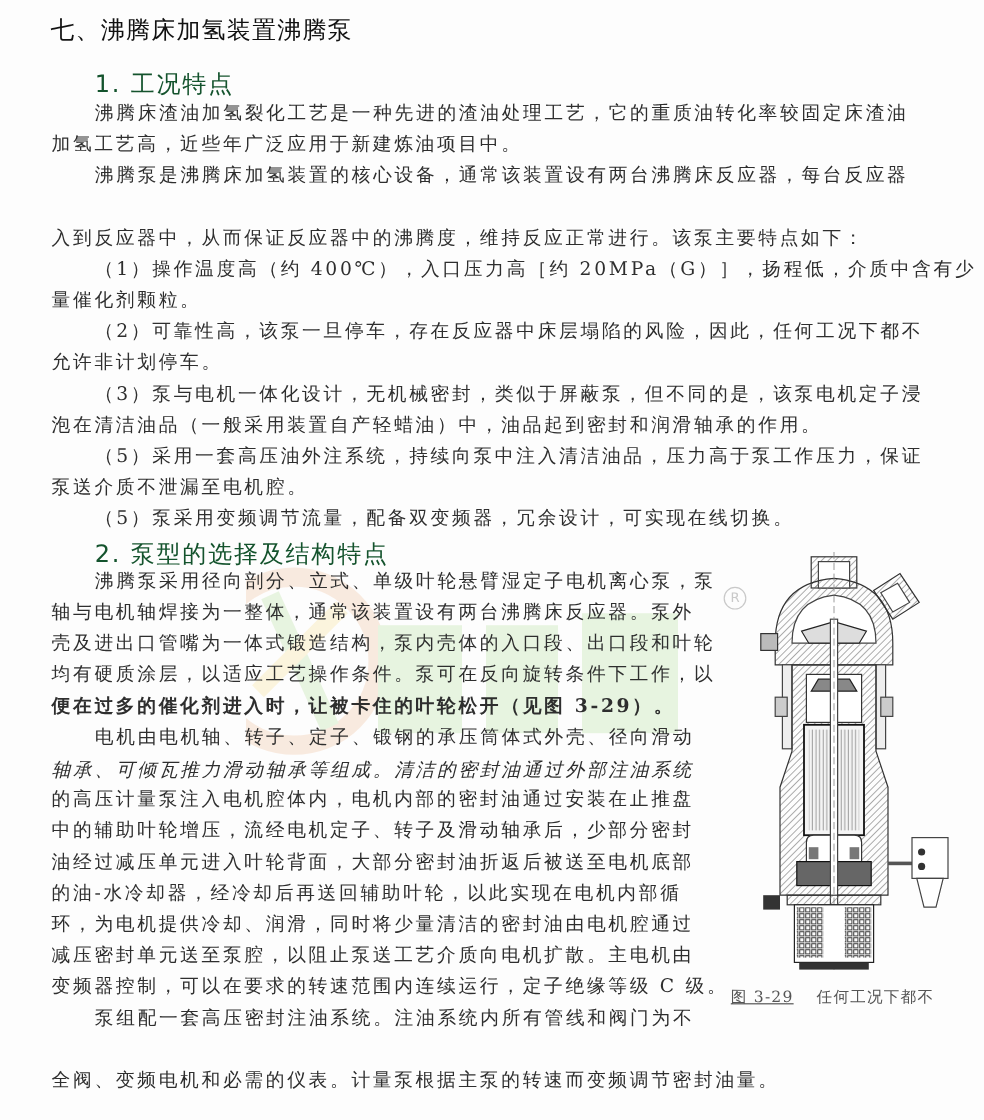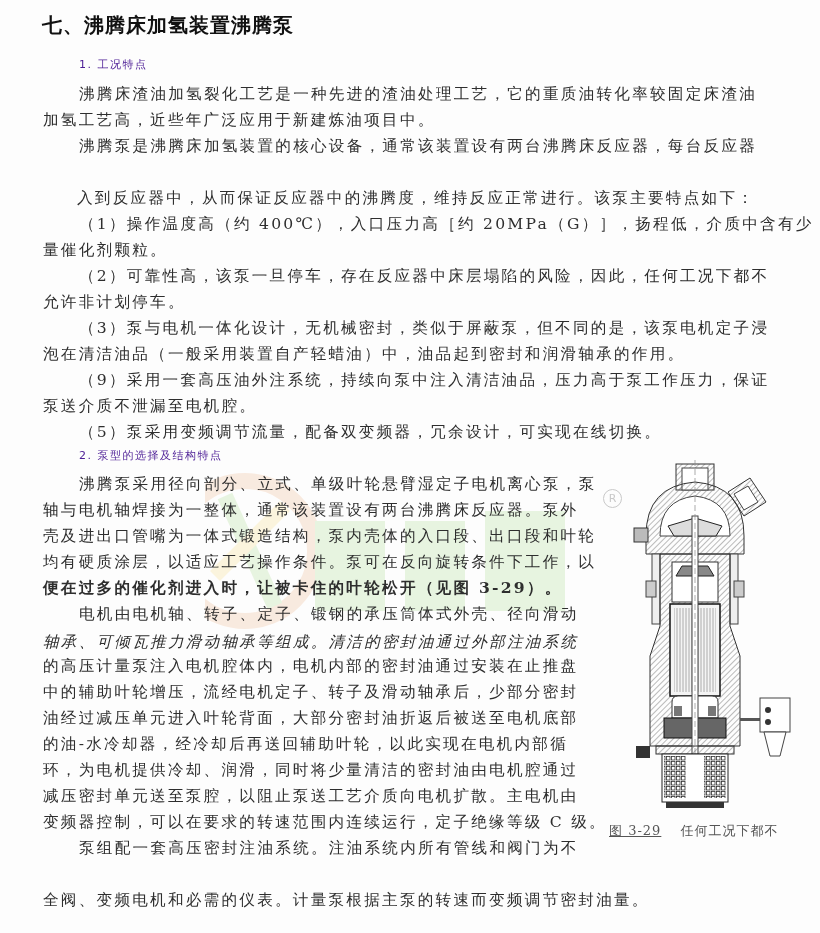--- a/index.html
+++ b/index.html
@@ -3,26 +3,26 @@
 <meta charset="utf-8">
 <style>
   html, body { margin: 0; padding: 0; }
   body {
     width: 820px; height: 933px; background: #fdfdfd; position: relative; overflow: hidden;
     font-family: "DejaVu Serif", "Liberation Serif", serif; color: #2b2b2b;
   }
   .page { position: absolute; left: 0; top: 0; width: 820px; height: 933px; }
   .h1 {
     position: absolute; left: 42px; top: 12px;
-    font-family: "DejaVu Sans", "Liberation Sans", sans-serif; font-weight: bold;
+    font-family: "DejaVu Sans", "Liberation Sans", sans-serif; font-weight: normal;
     font-size: 20px; letter-spacing: 1px; color: #111;
   }
   .h2 {
     position: absolute; font-family: "DejaVu Sans", "Liberation Sans", sans-serif;
-    font-size: 11px; letter-spacing: 1.5px; color: #4c1d95;
+    font-size: 20px; letter-spacing: 1.5px; color: #14532d;
   }
   .line {
     position: absolute; left: 43px; font-size: 15.6px; white-space: nowrap;
     letter-spacing: 2.25px; line-height: 20px; color: #2e2e2e;
   }
   .line.ind { left: 79px; }
   .figure {
     position: absolute; left: 616px; top: 456px; width: 176px; height: 356px;
   }
   .caption {
@@ -45,28 +45,28 @@
 
 <div class="page">
 
   <div class="h1">七、沸腾床加氢装置沸腾泵</div>
 
   <div class="h2" style="left:79px; top:57px;">1. 工况特点</div>
 
   <div class="line ind" style="top:84px;">沸腾床渣油加氢裂化工艺是一种先进的渣油处理工艺，它的重质油转化率较固定床渣油</div>
   <div class="line" style="top:110px;">加氢工艺高，近些年广泛应用于新建炼油项目中。</div>
   <div class="line ind" style="top:136px;">沸腾泵是沸腾床加氢装置的核心设备，通常该装置设有两台沸腾床反应器，每台反应器</div>
-  <div class="line" style="top:188px;margin-left:34px;">入到反应器中，从而保证反应器中的沸腾度，维持反应正常进行。该泵主要特点如下：</div>
+  <div class="line" style="top:188px;">入到反应器中，从而保证反应器中的沸腾度，维持反应正常进行。该泵主要特点如下：</div>
   <div class="line ind" style="top:214px;">（1）操作温度高（约 400℃），入口压力高［约 20MPa（G）］，扬程低，介质中含有少</div>
   <div class="line" style="top:240px;">量催化剂颗粒。</div>
   <div class="line ind" style="top:266px;">（2）可靠性高，该泵一旦停车，存在反应器中床层塌陷的风险，因此，任何工况下都不</div>
   <div class="line" style="top:292px;">允许非计划停车。</div>
   <div class="line ind" style="top:318px;">（3）泵与电机一体化设计，无机械密封，类似于屏蔽泵，但不同的是，该泵电机定子浸</div>
   <div class="line" style="top:344px;">泡在清洁油品（一般采用装置自产轻蜡油）中，油品起到密封和润滑轴承的作用。</div>
-  <div class="line ind" style="top:370px;">（9）采用一套高压油外注系统，持续向泵中注入清洁油品，压力高于泵工作压力，保证</div>
+  <div class="line ind" style="top:370px;">（5）采用一套高压油外注系统，持续向泵中注入清洁油品，压力高于泵工作压力，保证</div>
   <div class="line" style="top:396px;">泵送介质不泄漏至电机腔。</div>
   <div class="line ind" style="top:422px;">（5）泵采用变频调节流量，配备双变频器，冗余设计，可实现在线切换。</div>
 
   <div class="h2" style="left:79px; top:448px;">2. 泵型的选择及结构特点</div>
 
   <svg class="watermark" viewBox="0 0 420 170">
     <circle cx="40" cy="85" r="70" fill="none" stroke="#e07a2e" stroke-width="16"></circle>
     <path d="M20 30 L70 140" stroke="#6bbf3a" stroke-width="16"></path>
     <path d="M10 110 L80 40" stroke="#f0c020" stroke-width="14"></path>
     <rect x="110" y="55" width="70" height="90" fill="#6bbf3a"></rect>

